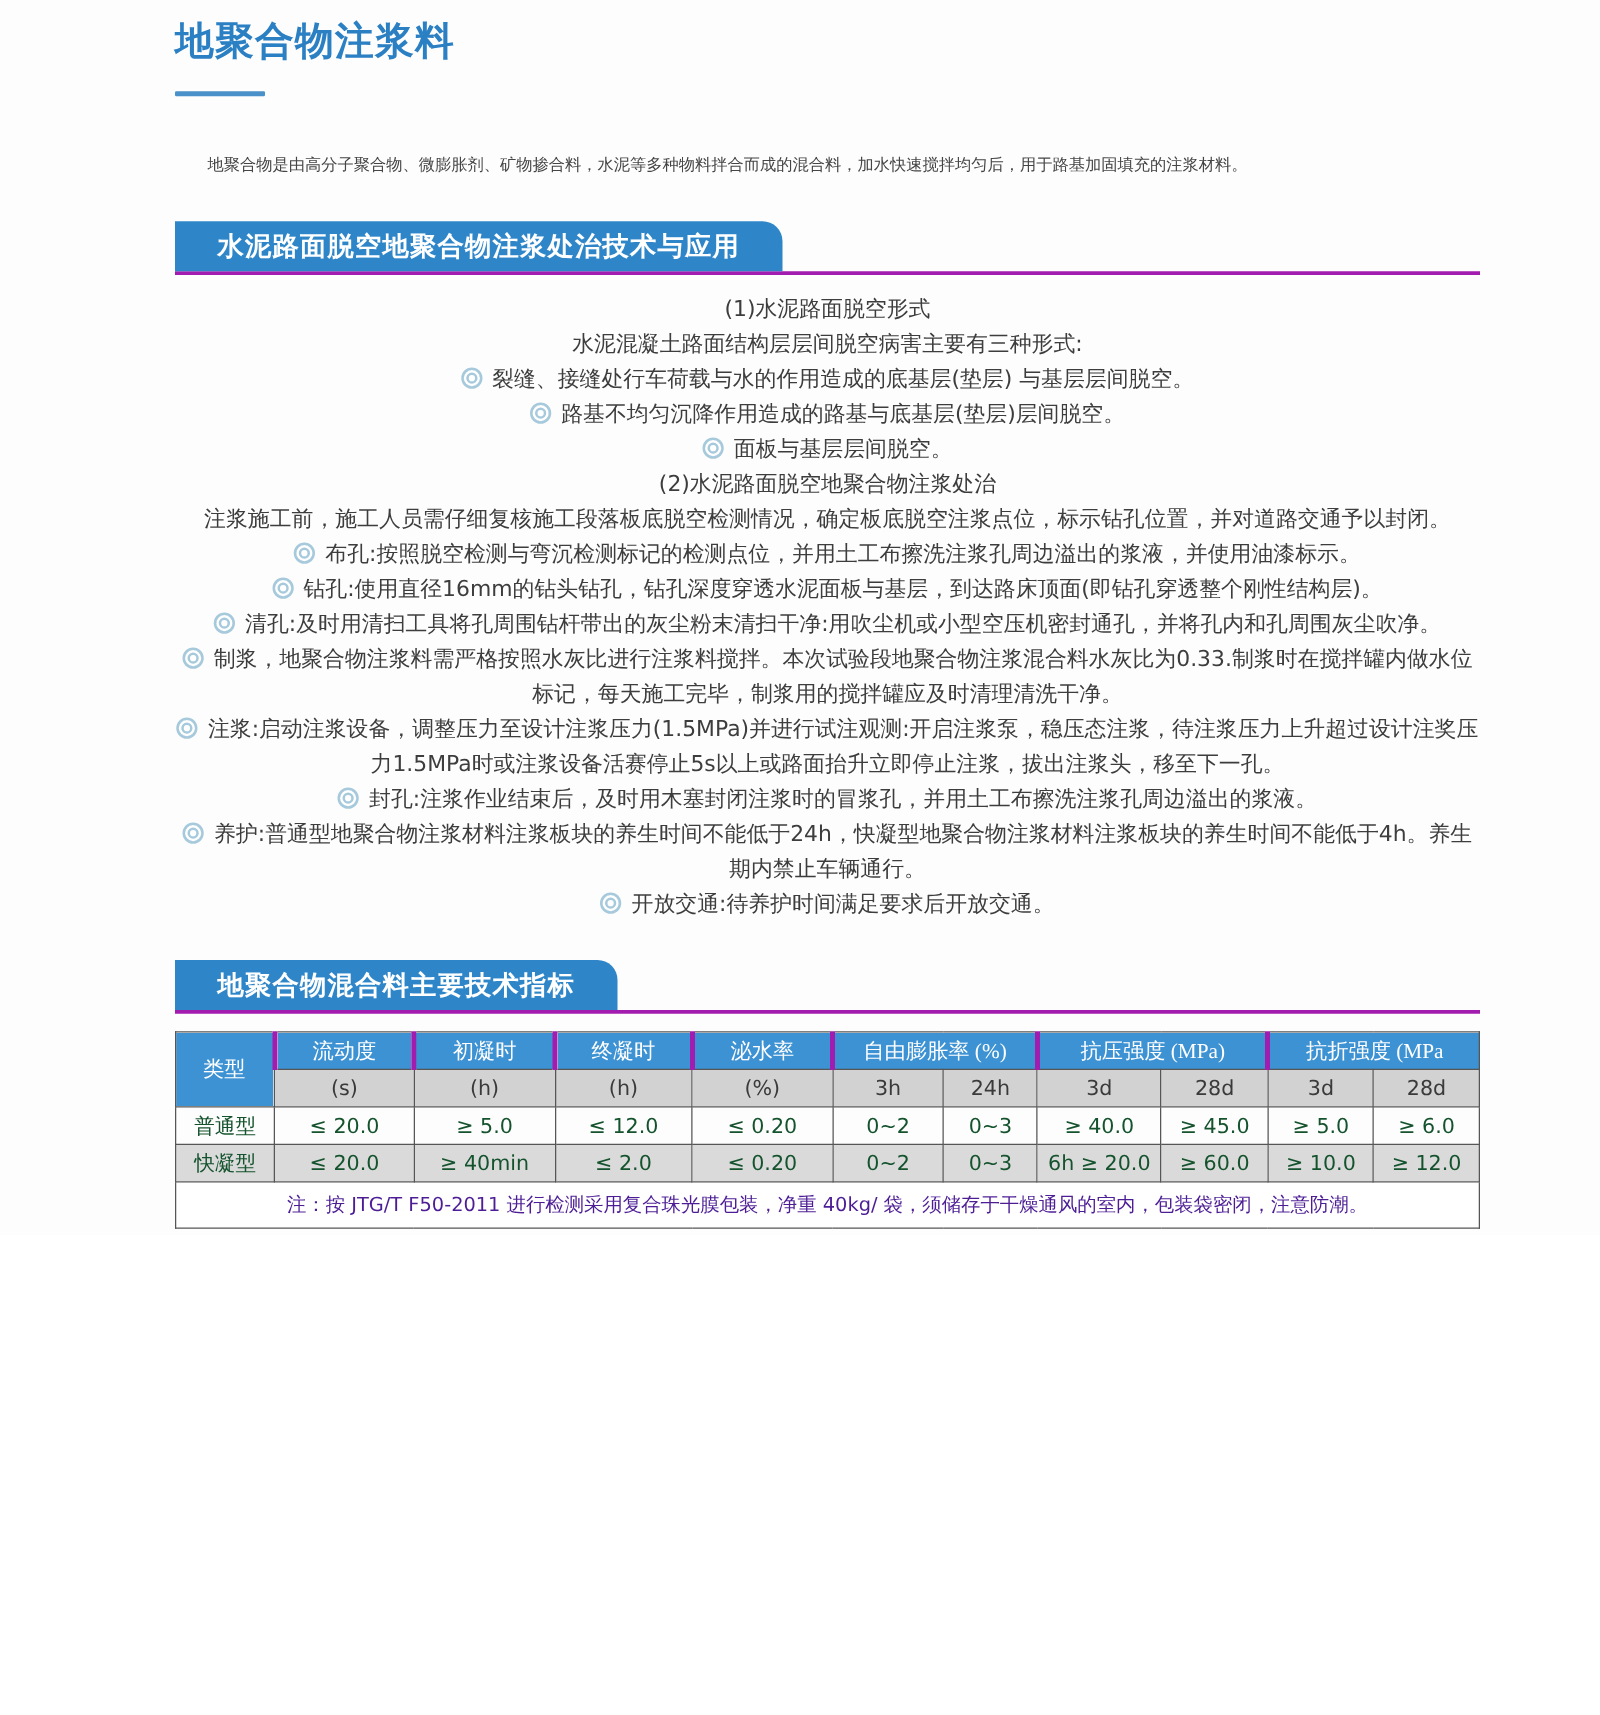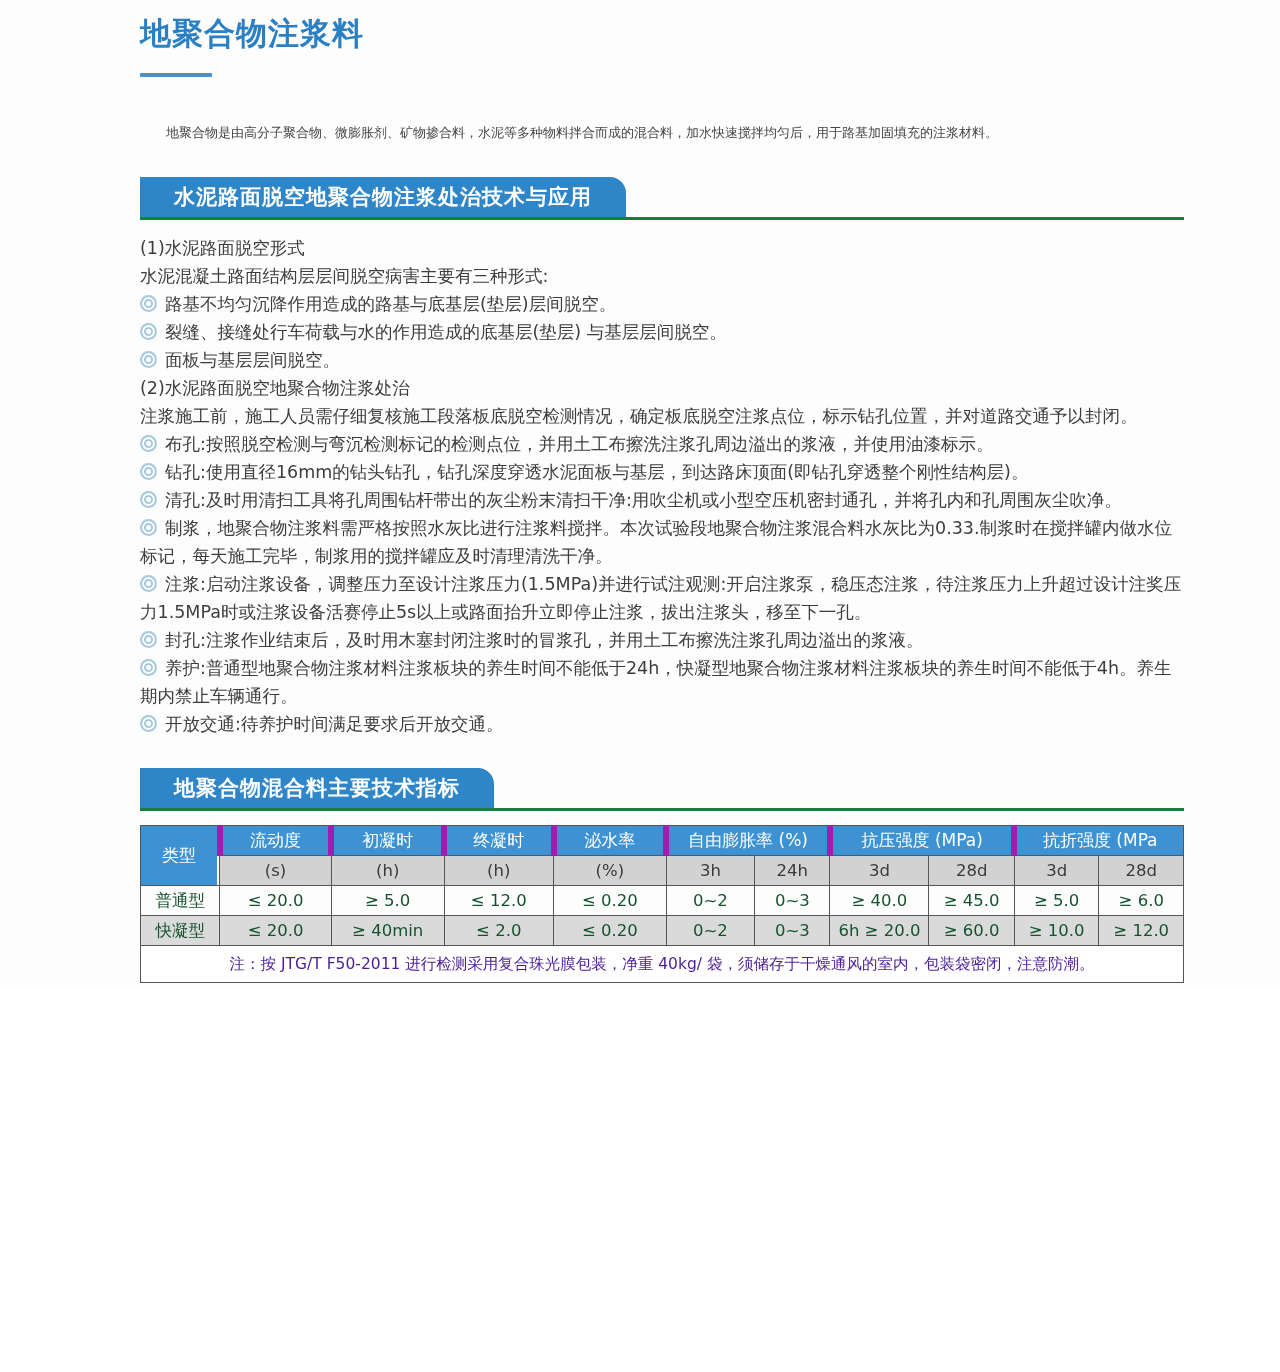--- a/index.html
+++ b/index.html
@@ -13,48 +13,48 @@
     margin:14px 0 0 0; font-size:31px; font-weight:bold;
     color:#2b7fc3; letter-spacing:1px; line-height:38px;
   }
   .title-underline { width:72px; height:4px; background:#4a90c9; margin-top:21px; border-radius:1px; }
 
   .intro {
     margin:40px 0 0 0; font-size:13px; line-height:32px;
     color:#454545; text-indent:2em;
   }
 
-  .banner-row { border-bottom:3px solid #15803d; font-size:0; }
+  .banner-row { border-bottom:3px solid #a21caf; font-size:0; }
   .banner-row.first { margin-top:28px; }
   .banner-row.second { margin-top:30px; }
   .banner {
     display:inline-block; background:#2e86c9; color:#ffffff;
     font-size:21px; font-weight:bold; line-height:40px;
     padding:0 34px; border-radius:0 16px 0 0; letter-spacing:1px;
   }
 
-  .paras { margin-top:14px; }
+  .paras { margin-top:14px;text-align:center; }
   .para { font-size:17.5px; line-height:28px; color:#3d3d3d; }
   .bullet-icon {
     display:inline-block; width:13px; height:13px; border-radius:50%;
     border:2px solid #a6c9dc; background:#fff;
     box-shadow: inset 0 0 0 2px #ffffff, inset 0 0 0 4px #a6c9dc;
     margin-right:8px; vertical-align:-2px;
   }
 
   .spec-table {
     margin-top:14px; width:100%; border-collapse:collapse; table-layout:fixed;
   }
   .spec-table td {
     border:1px solid #565656; text-align:center; vertical-align:middle;
     font-size:16.5px; color:#14532d; height:29px; padding:0 2px;
     white-space:nowrap; overflow:hidden;
   }
   .spec-table tr.hrow td { background:#3d92d3; color:#ffffff; font-size:17px; }
-  .spec-table tr.hrow td + td { border-left:6px solid #a21caf; }
+  .spec-table tr.hrow td + td { border-left:4px solid #a21caf;font-family:Liberation Serif, serif; }
   .spec-table td.type-head { background:#3d92d3; color:#ffffff; font-size:17.5px; }
   .spec-table tr.units td { background:#d2d2d2; color:#3a3a3a; }
   .spec-table tr.row-fast td { background:#dadada; }
   .spec-table tr.note-row td { height:36px; font-size:15.5px; color:#4c1d95; background:#ffffff; }
 
   .photos { margin-top:24px; display:flex; gap:10px; }
   .photo { height:323px; overflow:hidden; background:#8a7c6f; }
   .photo-left  { width:599px; }
   .photo-right { width:394px; }
   .photo svg { display:block; width:100%; height:100%; }
@@ -70,22 +70,22 @@
 
     <p class="intro">地聚合物是由高分子聚合物、微膨胀剂、矿物掺合料，水泥等多种物料拌合而成的混合料，加水快速搅拌均匀后，用于路基加固填充的注浆材料。</p>
 
     <div class="banner-row first">
       <span class="banner">水泥路面脱空地聚合物注浆处治技术与应用</span>
     </div>
 
     <div class="paras">
       <div class="para"><span>(1)水泥路面脱空形式</span></div>
       <div class="para"><span>水泥混凝土路面结构层层间脱空病害主要有三种形式:</span></div>
+      <div class="para"><span class="bullet-icon"></span><span>裂缝、接缝处行车荷载与水的作用造成的底基层(垫层) 与基层层间脱空。</span></div>
       <div class="para"><span class="bullet-icon"></span><span>路基不均匀沉降作用造成的路基与底基层(垫层)层间脱空。</span></div>
-      <div class="para"><span class="bullet-icon"></span><span>裂缝、接缝处行车荷载与水的作用造成的底基层(垫层) 与基层层间脱空。</span></div>
       <div class="para"><span class="bullet-icon"></span><span>面板与基层层间脱空。</span></div>
       <div class="para"><span>(2)水泥路面脱空地聚合物注浆处治</span></div>
       <div class="para"><span>注浆施工前，施工人员需仔细复核施工段落板底脱空检测情况，确定板底脱空注浆点位，标示钻孔位置，并对道路交通予以封闭。</span></div>
       <div class="para"><span class="bullet-icon"></span><span>布孔:按照脱空检测与弯沉检测标记的检测点位，并用土工布擦洗注浆孔周边溢出的浆液，并使用油漆标示。</span></div>
       <div class="para"><span class="bullet-icon"></span><span>钻孔:使用直径16mm的钻头钻孔，钻孔深度穿透水泥面板与基层，到达路床顶面(即钻孔穿透整个刚性结构层)。</span></div>
       <div class="para"><span class="bullet-icon"></span><span>清孔:及时用清扫工具将孔周围钻杆带出的灰尘粉末清扫干净:用吹尘机或小型空压机密封通孔，并将孔内和孔周围灰尘吹净。</span></div>
       <div class="para"><span class="bullet-icon"></span><span>制浆，地聚合物注浆料需严格按照水灰比进行注浆料搅拌。本次试验段地聚合物注浆混合料水灰比为0.33.制浆时在搅拌罐内做水位标记，每天施工完毕，制浆用的搅拌罐应及时清理清洗干净。</span></div>
       <div class="para"><span class="bullet-icon"></span><span>注浆:启动注浆设备，调整压力至设计注浆压力(1.5MPa)并进行试注观测:开启注浆泵，稳压态注浆，待注浆压力上升超过设计注奖压力1.5MPa时或注浆设备活赛停止5s以上或路面抬升立即停止注浆，拔出注浆头，移至下一孔。</span></div>
       <div class="para"><span class="bullet-icon"></span><span>封孔:注浆作业结束后，及时用木塞封闭注浆时的冒浆孔，并用土工布擦洗注浆孔周边溢出的浆液。</span></div>
       <div class="para"><span class="bullet-icon"></span><span>养护:普通型地聚合物注浆材料注浆板块的养生时间不能低于24h，快凝型地聚合物注浆材料注浆板块的养生时间不能低于4h。养生期内禁止车辆通行。</span></div>

